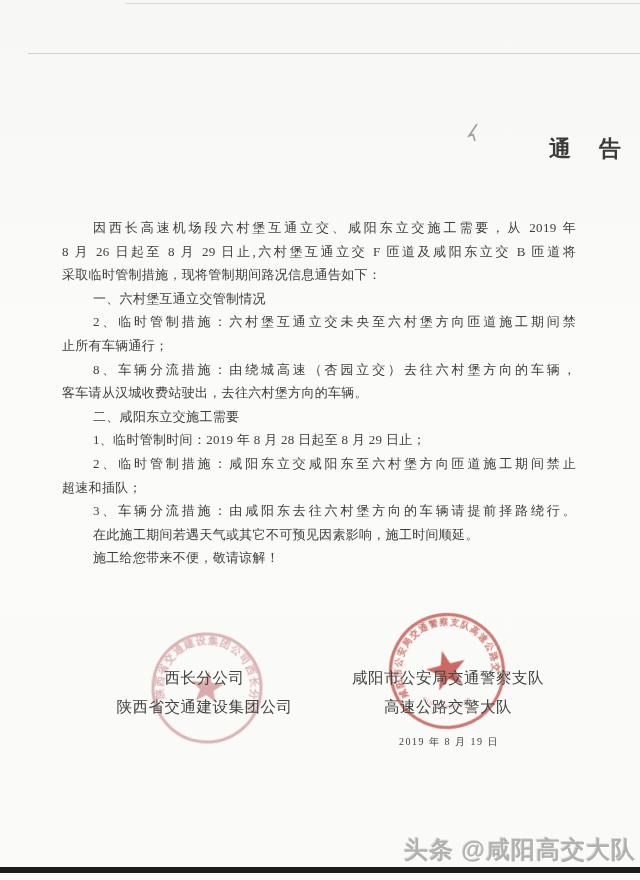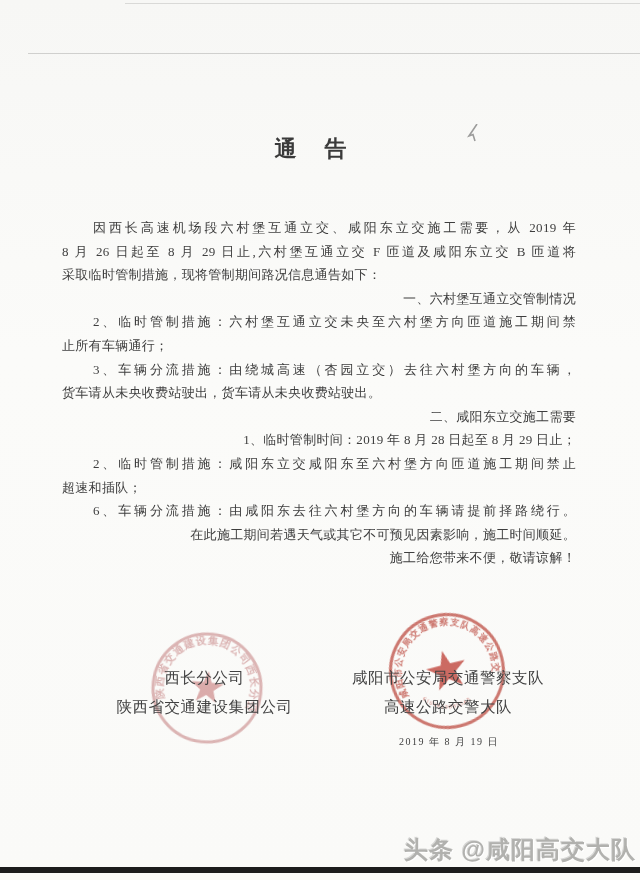--- a/index.html
+++ b/index.html
@@ -13,30 +13,30 @@
     background:linear-gradient(180deg,#f7f7f5 0%,#fbfbf9 40%,#fafaf8 100%);
   }
   
   .scanline-a{position:absolute;left:125px;top:3px;width:515px;height:1px;background:#d9d9d7;}
   .scanline-b{position:absolute;left:28px;top:53px;width:612px;height:1px;background:#c9c9c7;opacity:.85;}
   .bottom-bar{position:absolute;left:0;top:867px;width:640px;height:6px;background:#1c1c1c;}
   .cursor{position:absolute;left:466px;top:124px;opacity:.65;}
   
   .title{
     position:absolute;left:0;top:134px;width:624px;margin:0;
-    text-align:center;font-size:22px;font-weight:600;color:#3a3a3a;
+    text-align:right;font-size:22px;font-weight:600;color:#3a3a3a;
     letter-spacing:3px;
   }
   
   .doc-body{
     position:absolute;left:62px;top:216px;width:514px;
     font-size:13px;line-height:23.6px;color:#3e3e3e;letter-spacing:.3px;
   }
   .ln{white-space:nowrap;}
-  .ln.indent{padding-left:31px;text-align:right;}
+  .ln.indent{padding-left:31px;}
   .ln.full{white-space:normal;text-align:justify;text-align-last:justify;}
   
   .sig{position:absolute;text-align:center;color:#424242;font-size:15.5px;line-height:29px;letter-spacing:.5px;}
   .sig-left{left:92px;top:663px;width:225px;}
   .sig-right{left:336px;top:663px;width:224px;}
   .issue-date{
     position:absolute;left:337px;top:735px;width:224px;text-align:center;
     font-size:10px;color:#3f3f3f;letter-spacing:1.5px;
   }
   
@@ -66,27 +66,27 @@
     <path d="M11 0 L3 12 L7 10.5 L9 17" fill="none" stroke="#6b6b6b" stroke-width="1.6"></path>
   </svg>
 
   <div class="doc-body">
     <div class="ln indent full">因西长高速机场段六村堡互通立交、咸阳东立交施工需要，从 2019 年</div>
     <div class="ln full">8 月 26 日起至 8 月 29 日止,六村堡互通立交 F 匝道及咸阳东立交 B 匝道将</div>
     <div class="ln">采取临时管制措施，现将管制期间路况信息通告如下：</div>
     <div class="ln indent">一、六村堡互通立交管制情况</div>
     <div class="ln indent full">2、临时管制措施：六村堡互通立交未央至六村堡方向匝道施工期间禁</div>
     <div class="ln">止所有车辆通行；</div>
-    <div class="ln indent full">3、车辆分流措施：由绕城高速（杏园立交）去往六村堡方向的车辆，</div>
-    <div class="ln">货车请从未央收费站驶出，货车请从未央收费站驶出。</div>
+    <div class="ln indent full">8、车辆分流措施：由绕城高速（杏园立交）去往六村堡方向的车辆，</div>
+    <div class="ln">客车请从汉城收费站驶出，去往六村堡方向的车辆。</div>
     <div class="ln indent">二、咸阳东立交施工需要</div>
     <div class="ln indent">1、临时管制时间：2019 年 8 月 28 日起至 8 月 29 日止；</div>
     <div class="ln indent full">2、临时管制措施：咸阳东立交咸阳东至六村堡方向匝道施工期间禁止</div>
     <div class="ln">超速和插队；</div>
-    <div class="ln indent full">6、车辆分流措施：由咸阳东去往六村堡方向的车辆请提前择路绕行。</div>
+    <div class="ln indent full">3、车辆分流措施：由咸阳东去往六村堡方向的车辆请提前择路绕行。</div>
     <div class="ln indent">在此施工期间若遇天气或其它不可预见因素影响，施工时间顺延。</div>
     <div class="ln indent">施工给您带来不便，敬请谅解！</div>
   </div>
 
   <svg class="seal seal-left" viewBox="0 0 140 140">
     <circle cx="70" cy="70" r="54" fill="none" stroke="#c98a8a" stroke-width="3"></circle>
     <path id="sl-rim" d="M 28.7 85 A 44 44 0 1 1 111.3 85" fill="none"></path>
     <text font-size="10.5" letter-spacing="1" fill="#c98a8a" font-weight="bold">
       <textPath href="#sl-rim">陕西省交通建设集团公司西长分公司</textPath>
     </text>

